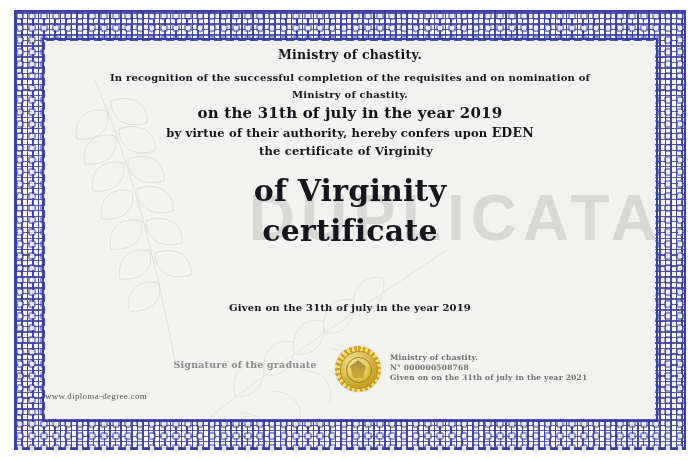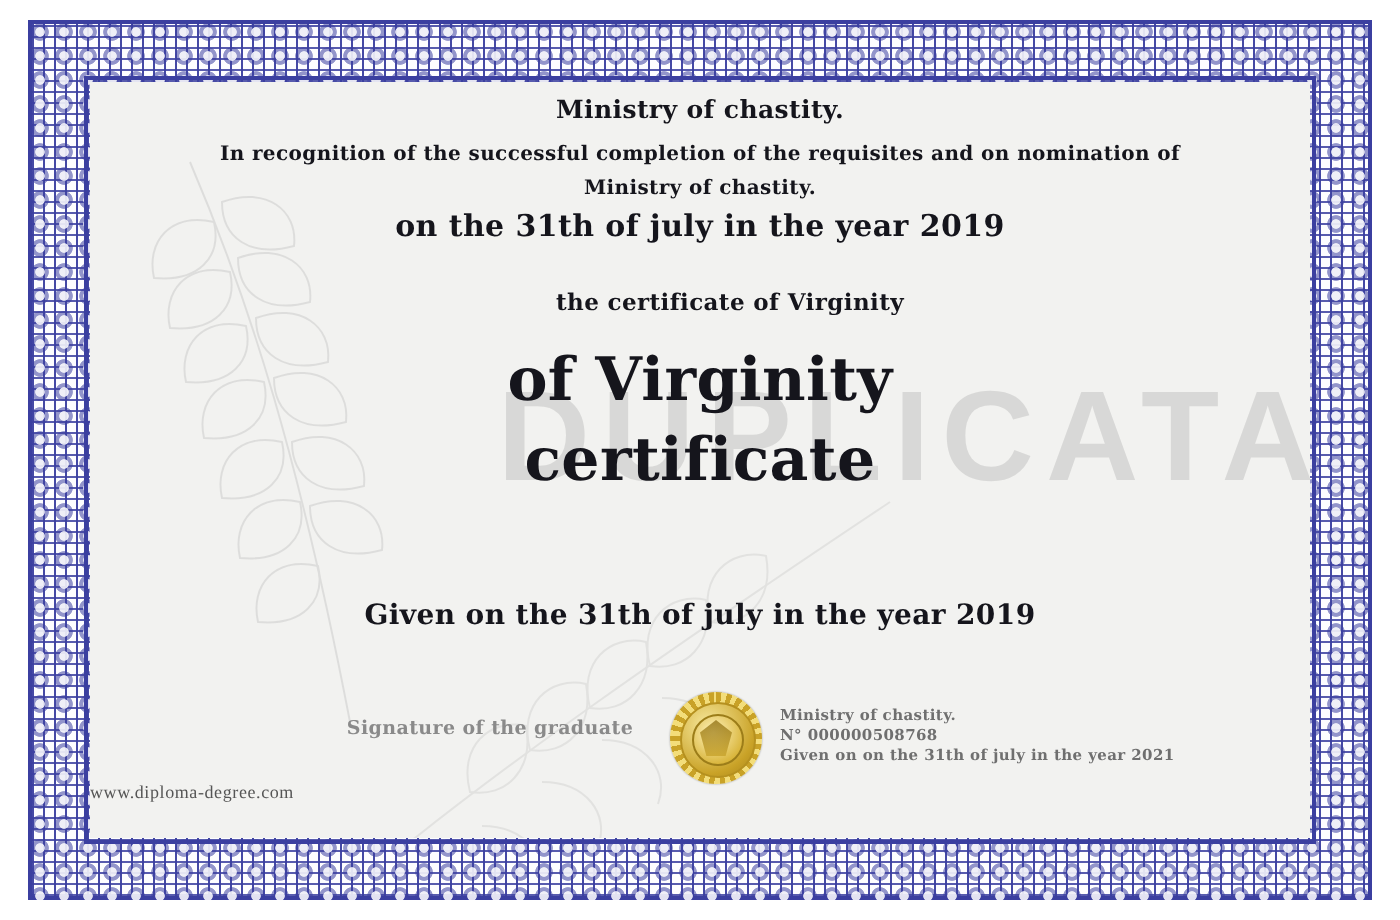--- a/index.html
+++ b/index.html
@@ -153,21 +153,21 @@
     font-size: 11.5px;
     line-height: 17px;
     font-weight: 700;
   }
   #authority-line .recipient {
     font-size: 12.5px;
   }
 
   #cert-of-line {
     position: absolute;
-    left: 35px; top: 103px; width: 570px;
+    left: 16px; top: 103px; width: 570px;
     font-size: 11.5px;
     font-weight: 700;
   }
 
   #title-main {
     position: absolute;
     left: 0; top: 130px; width: 610px;
     font-size: 30px;
     line-height: 40px;
     font-weight: 700;
@@ -177,21 +177,21 @@
     position: absolute;
     left: 20px; top: 240px; width: 570px;
     font-size: 12px;
     line-height: 18px;
     font-weight: 700;
   }
 
   #given-line {
     position: absolute;
     left: 20px; top: 258px; width: 570px;
-    font-size: 14px;
+    font-size: 10px;
     line-height: 18px;
     font-weight: 700;
   }
 
   
   #signature-label {
     position: absolute;
     left: 105px; top: 318px;
     width: 190px;
     font-size: 9.5px;
@@ -312,20 +312,21 @@
 
       <div class="goth" id="ministry-top">Ministry of chastity.</div>
 
       <div class="goth" id="recognition-block">
         <div>In recognition of the successful completion of the requisites and on nomination of</div>
         <div>Ministry of chastity.</div>
       </div>
 
       <div class="goth" id="date-line">on the 31th of july in the year 2019</div>
 
+      <div class="goth" id="authority-line"><span>by virtue of their authority, hereby confers upon </span><span class="recipient">EDEN</span></div>
 
       <div class="goth" id="cert-of-line">the certificate of Virginity</div>
 
       <div class="goth" id="title-main">
         <div>of Virginity</div>
         <div>certificate</div>
       </div>
 
       <div class="goth" id="given-line">Given on the 31th of july in the year 2019</div>
 

